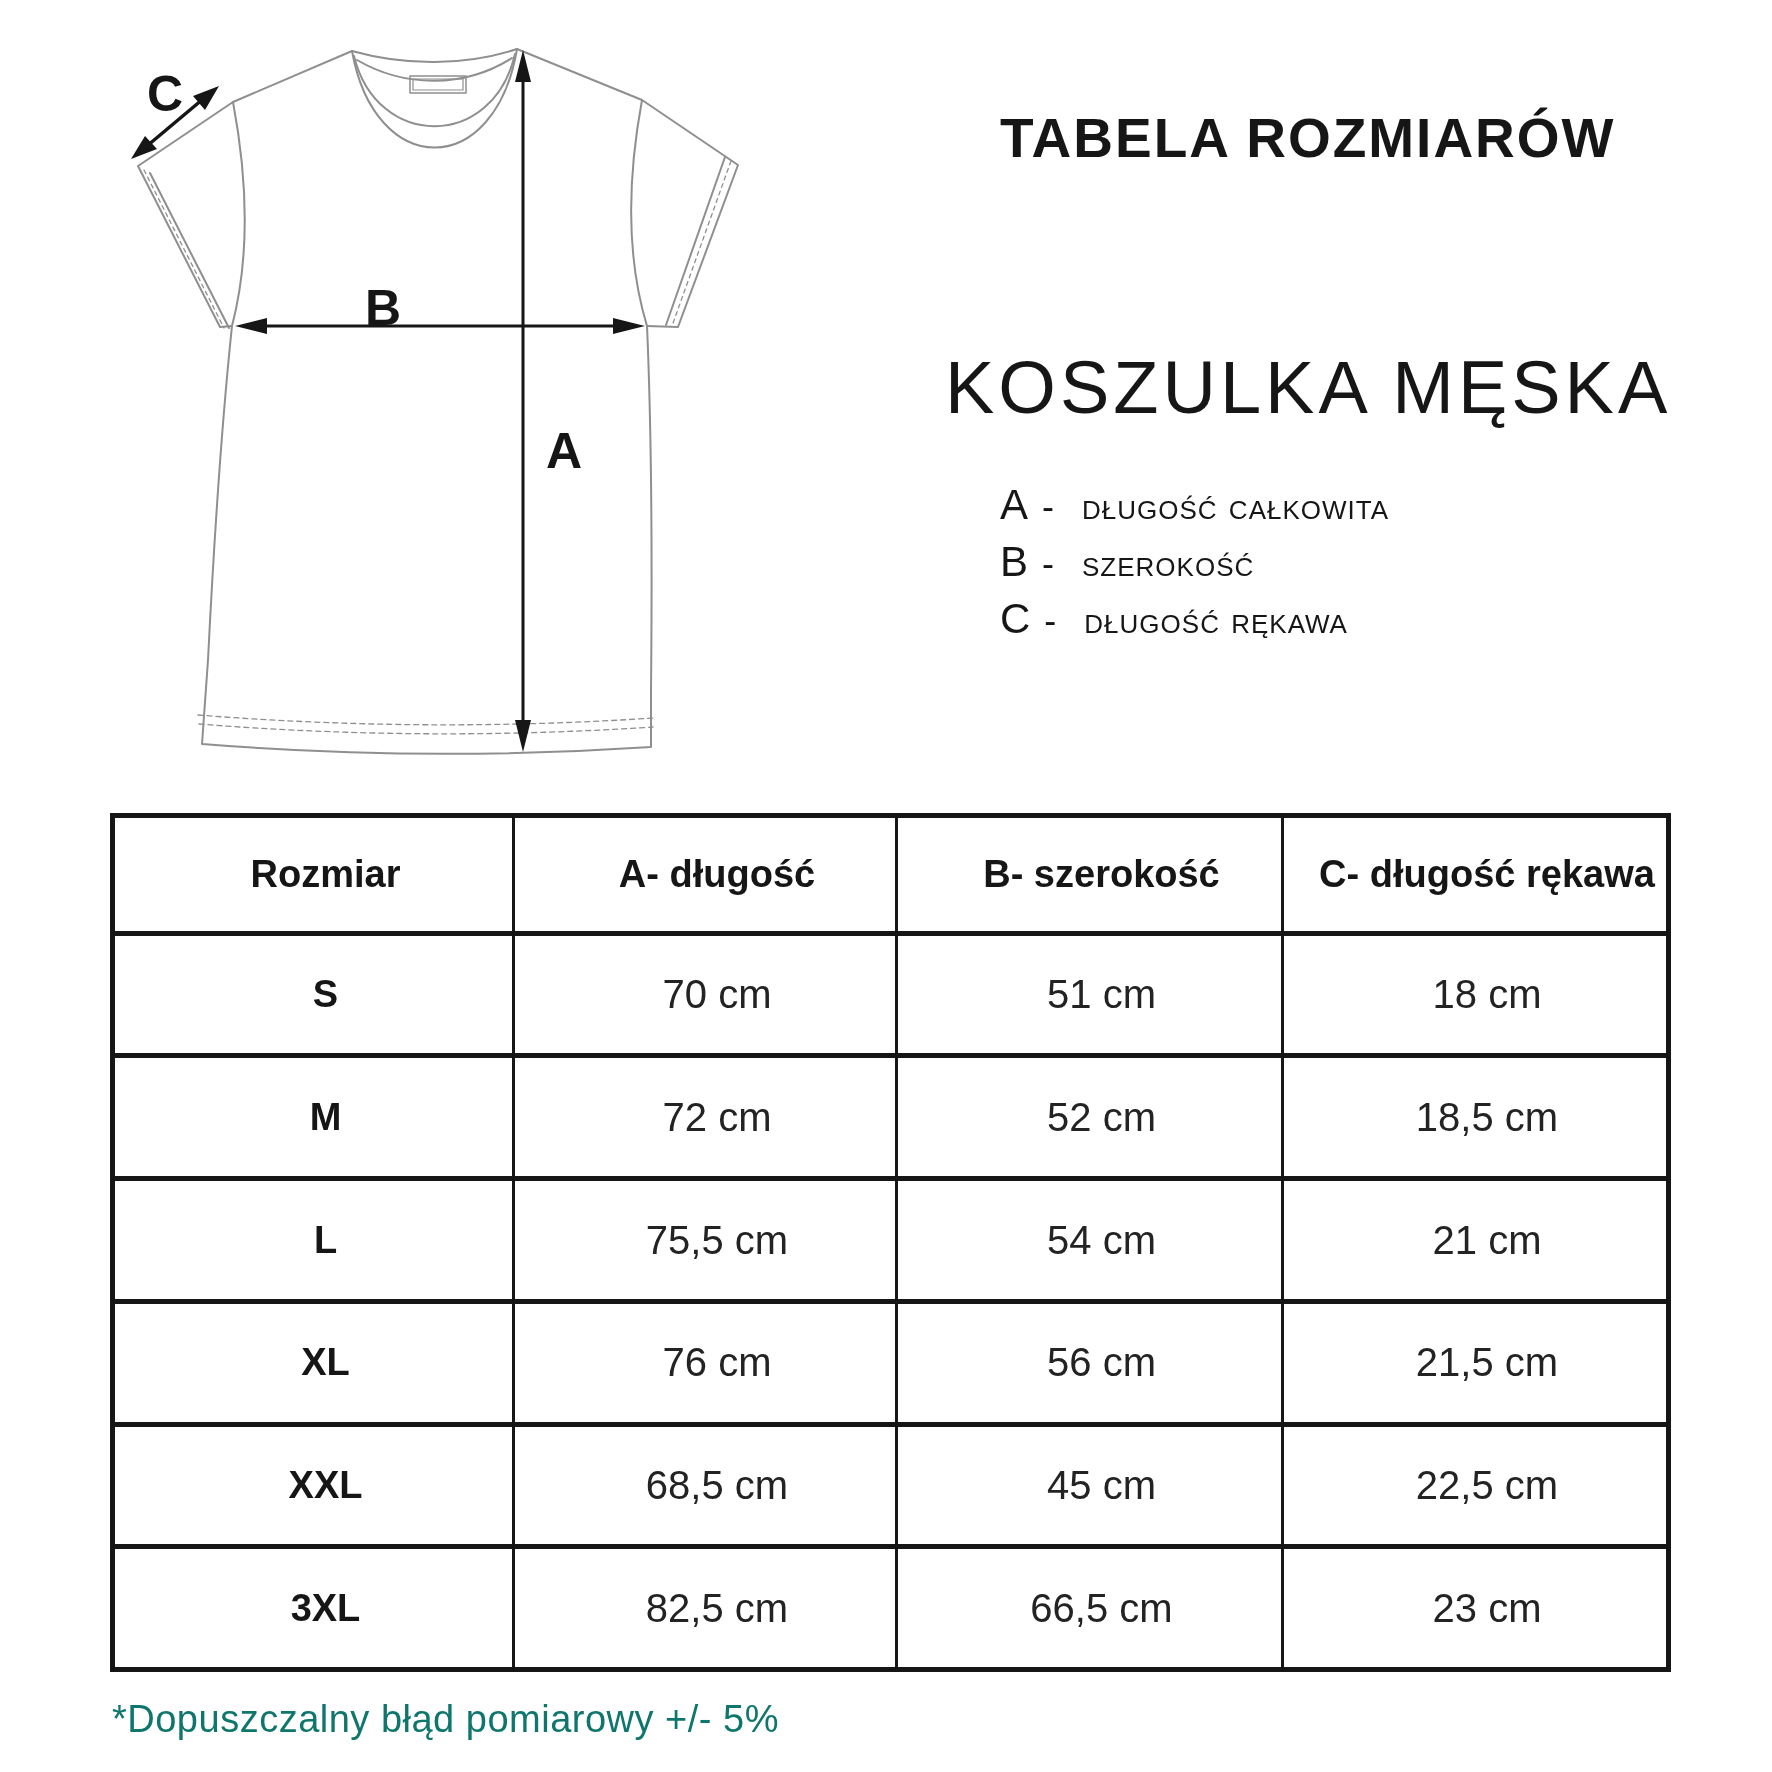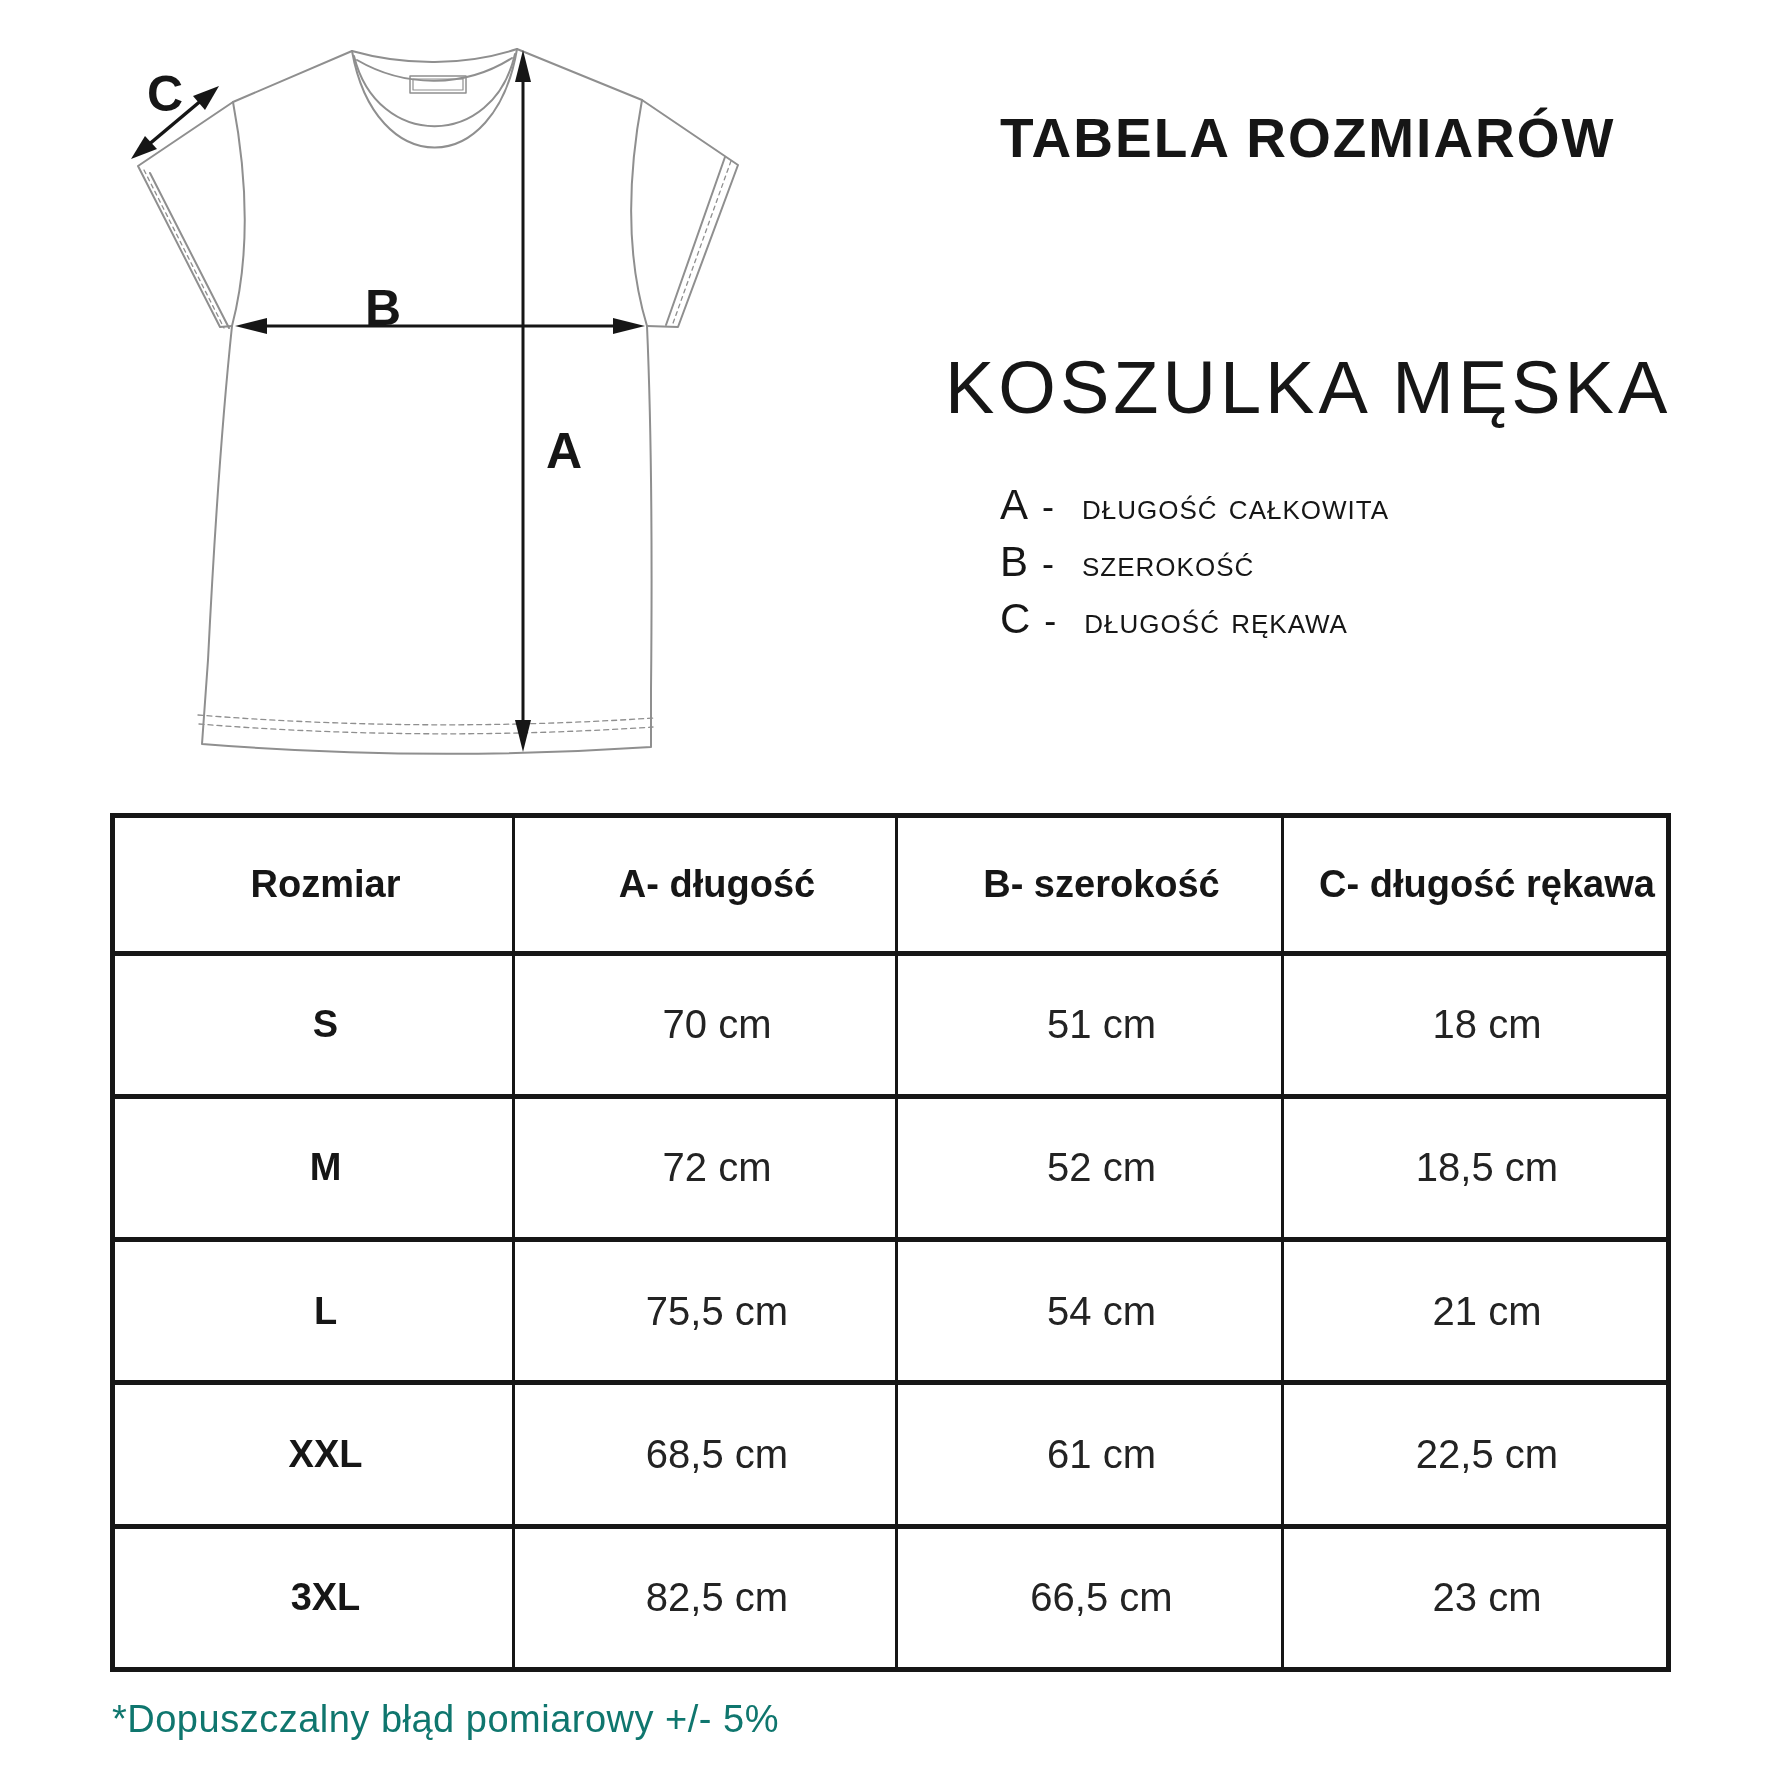--- a/index.html
+++ b/index.html
@@ -148,23 +148,29 @@
       <td class="val">52 cm</td>
       <td class="val">18,5 cm</td>
     </tr>
     <tr>
       <td class="size">L</td>
       <td class="val">75,5 cm</td>
       <td class="val">54 cm</td>
       <td class="val">21 cm</td>
     </tr>
     <tr>
+      <td class="size">XL</td>
+      <td class="val">76 cm</td>
+      <td class="val">56 cm</td>
+      <td class="val">21,5 cm</td>
+    </tr>
+    <tr>
       <td class="size">XXL</td>
       <td class="val">68,5 cm</td>
-      <td class="val">61 cm</td>
+      <td class="val">45 cm</td>
       <td class="val">22,5 cm</td>
     </tr>
     <tr>
       <td class="size">3XL</td>
       <td class="val">82,5 cm</td>
       <td class="val">66,5 cm</td>
       <td class="val">23 cm</td>
     </tr>
   </tbody>
 </table>

